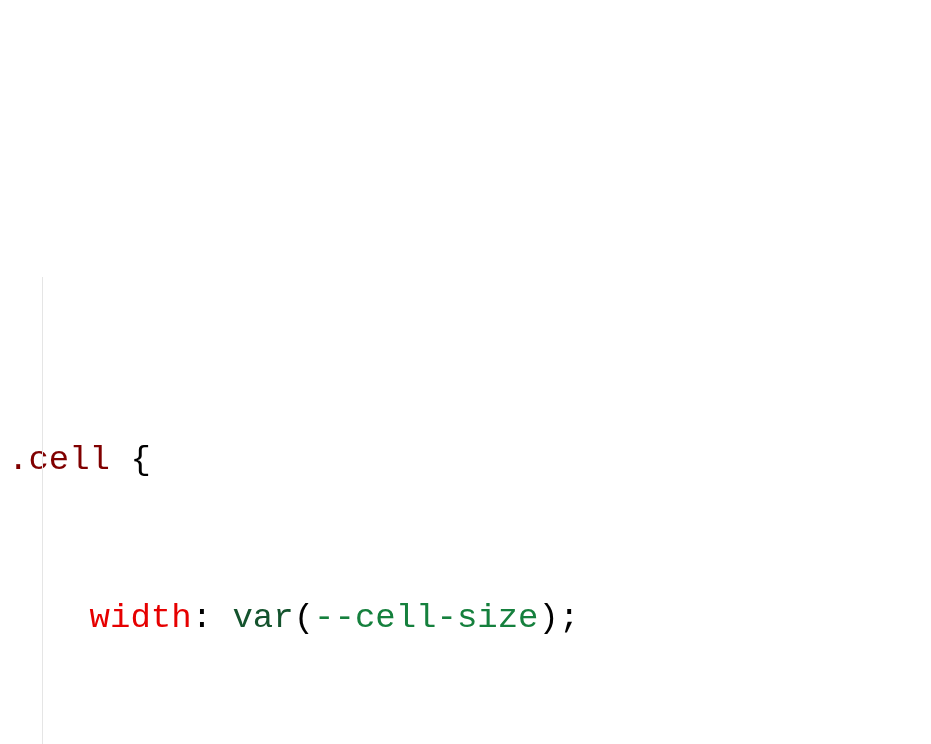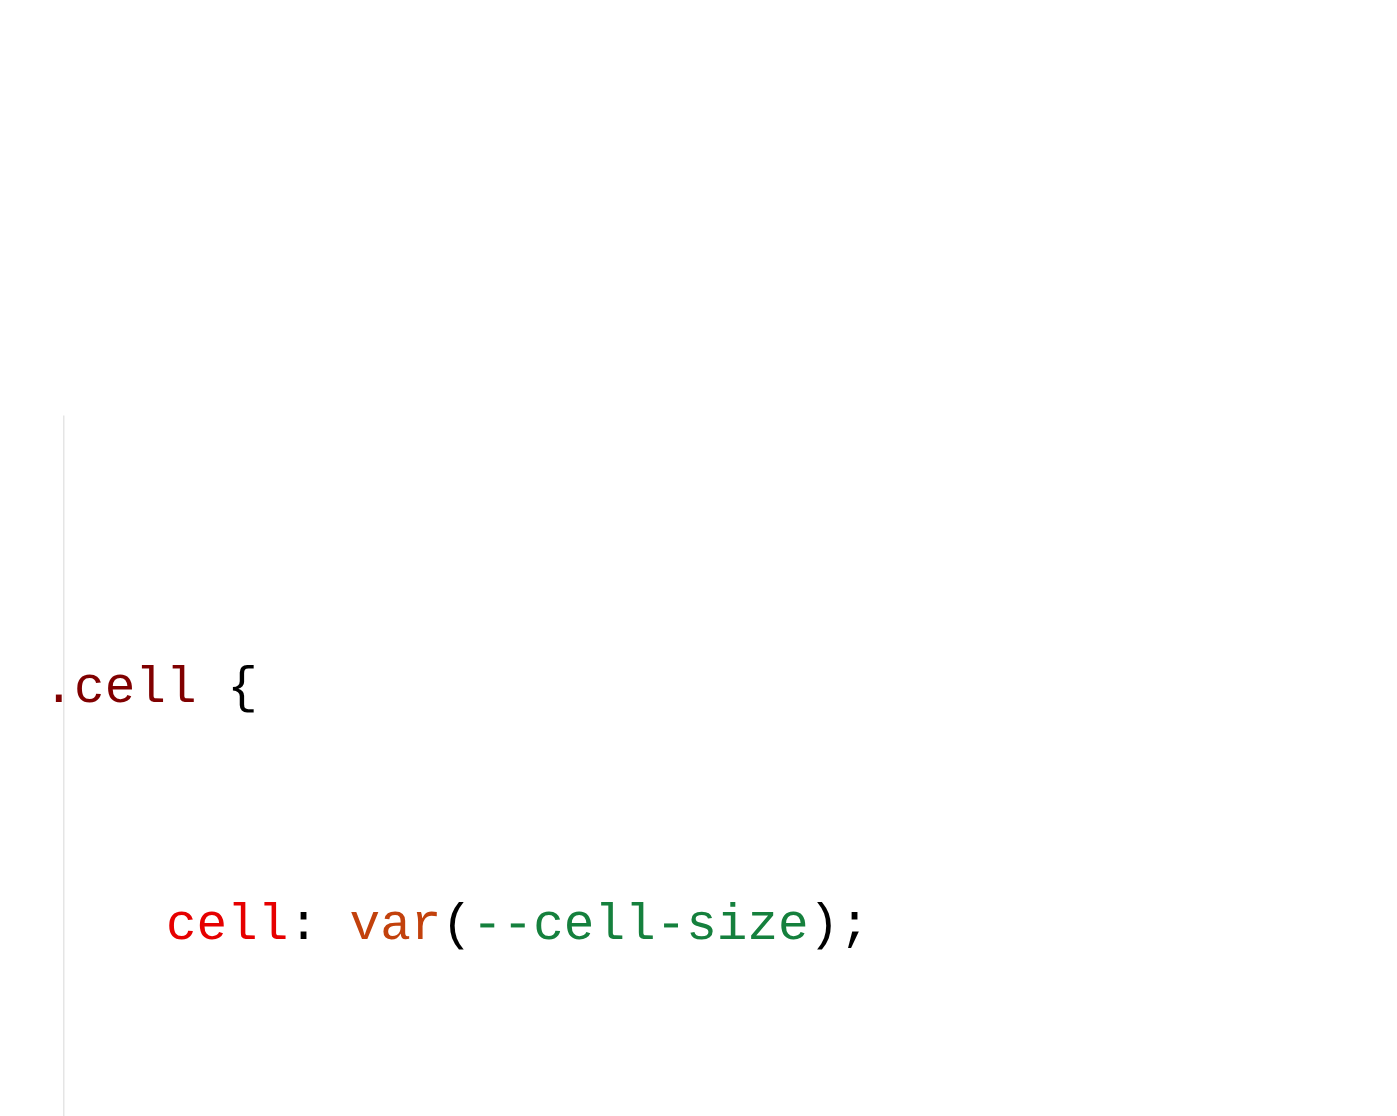--- a/index.html
+++ b/index.html
@@ -14,41 +14,41 @@
     }
     .editor { position: relative; }
     .guide {
       position: absolute;
       left: 42px;
       top: 54px;
       bottom: 54px;
       width: 1px;
       background: #e5e5e5;
     }
-    .line { display: block; padding-left: 8px; margin-left: 21px; }
+    .line { display: block; padding-left: 8px; }
     .indent { display: inline-block; width: 4ch; }
     .sel   { color: #800000; }  
     .brace { color: #000000; }
     .prop  { color: #e60000; }  
     .colon { color: #000000; }
-    .func  { color: #c2410c; }  
+    .func  { color: #14532d; }  
     .paren { color: #000000; }
     .varnm { color: #15803d; }  
     .semi  { color: #000000; }
   </style>
 </head>
 <body>
 
 
 
 <div class="editor">
   <div class="guide"></div>
 
   <span class="line"><span class="sel">.cell</span><span class="brace"> {</span></span>
-  <span class="line"><span class="indent"></span><span class="prop">cell</span><span class="colon">:</span><span> </span><span class="func">var</span><span class="paren">(</span><span class="varnm">--cell-size</span><span class="paren">)</span><span class="semi">;</span></span>
+  <span class="line"><span class="indent"></span><span class="prop">width</span><span class="colon">:</span><span> </span><span class="func">var</span><span class="paren">(</span><span class="varnm">--cell-size</span><span class="paren">)</span><span class="semi">;</span></span>
   
   
   
   
   
   
   
   
 </div>
 

